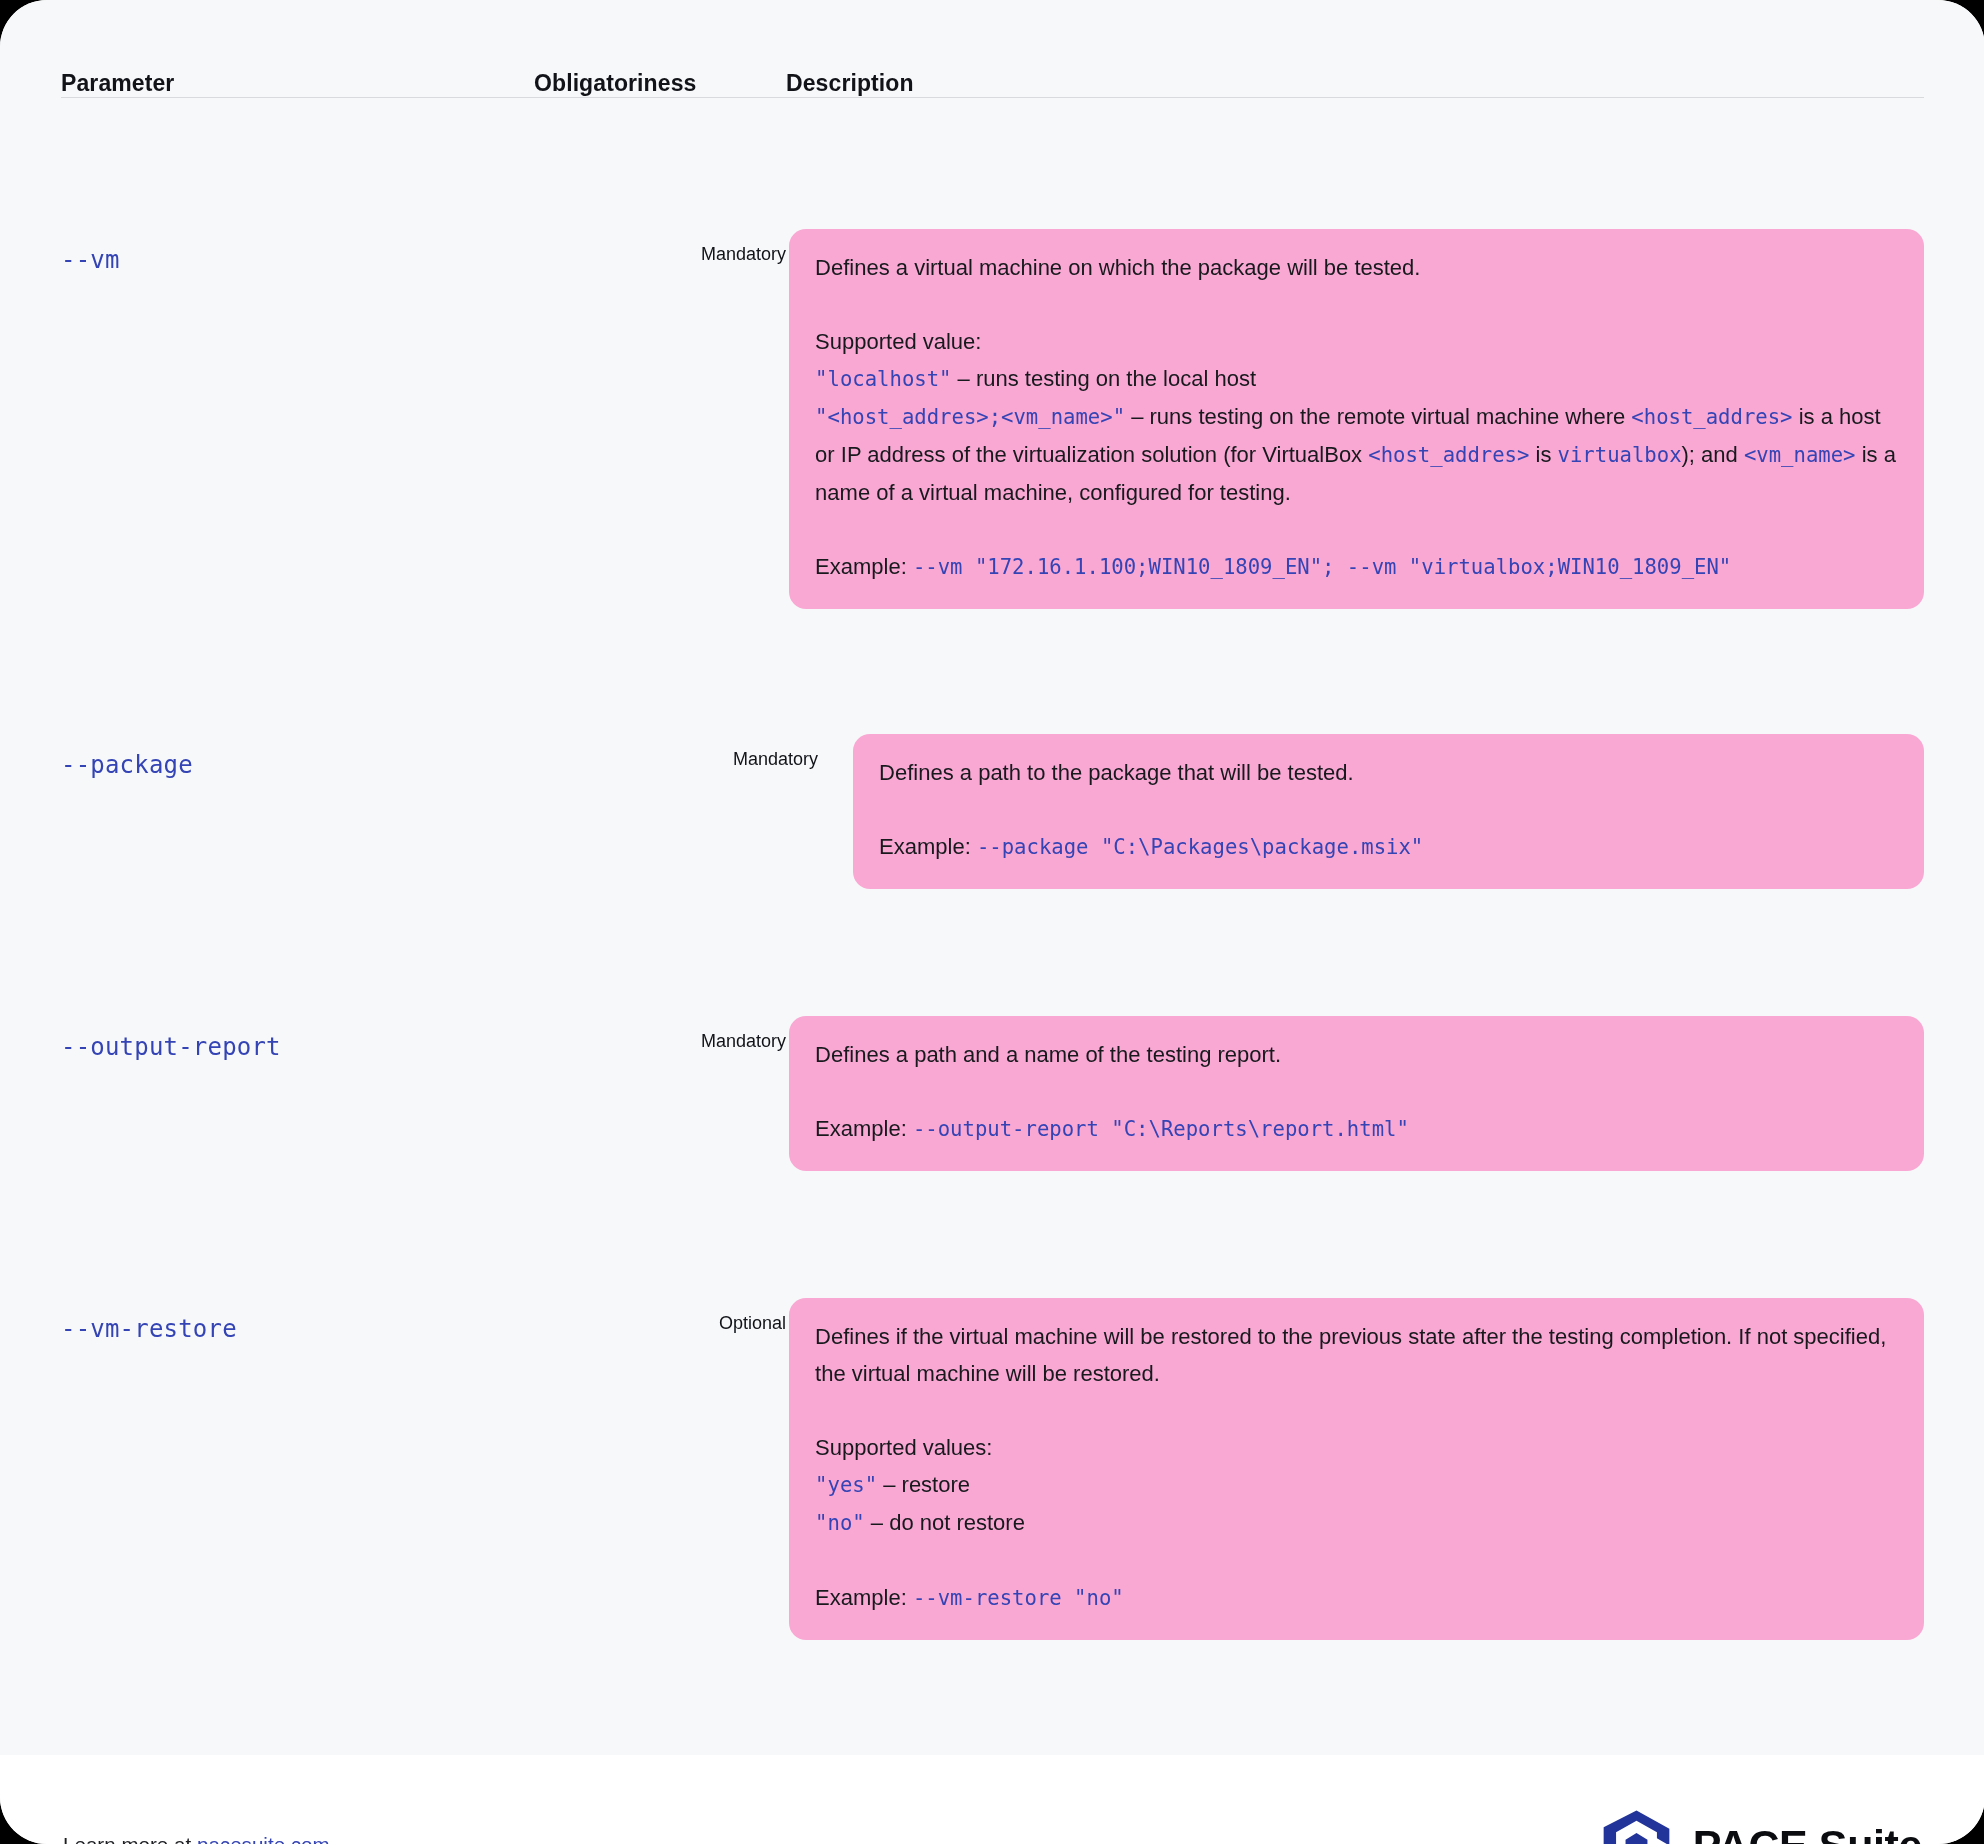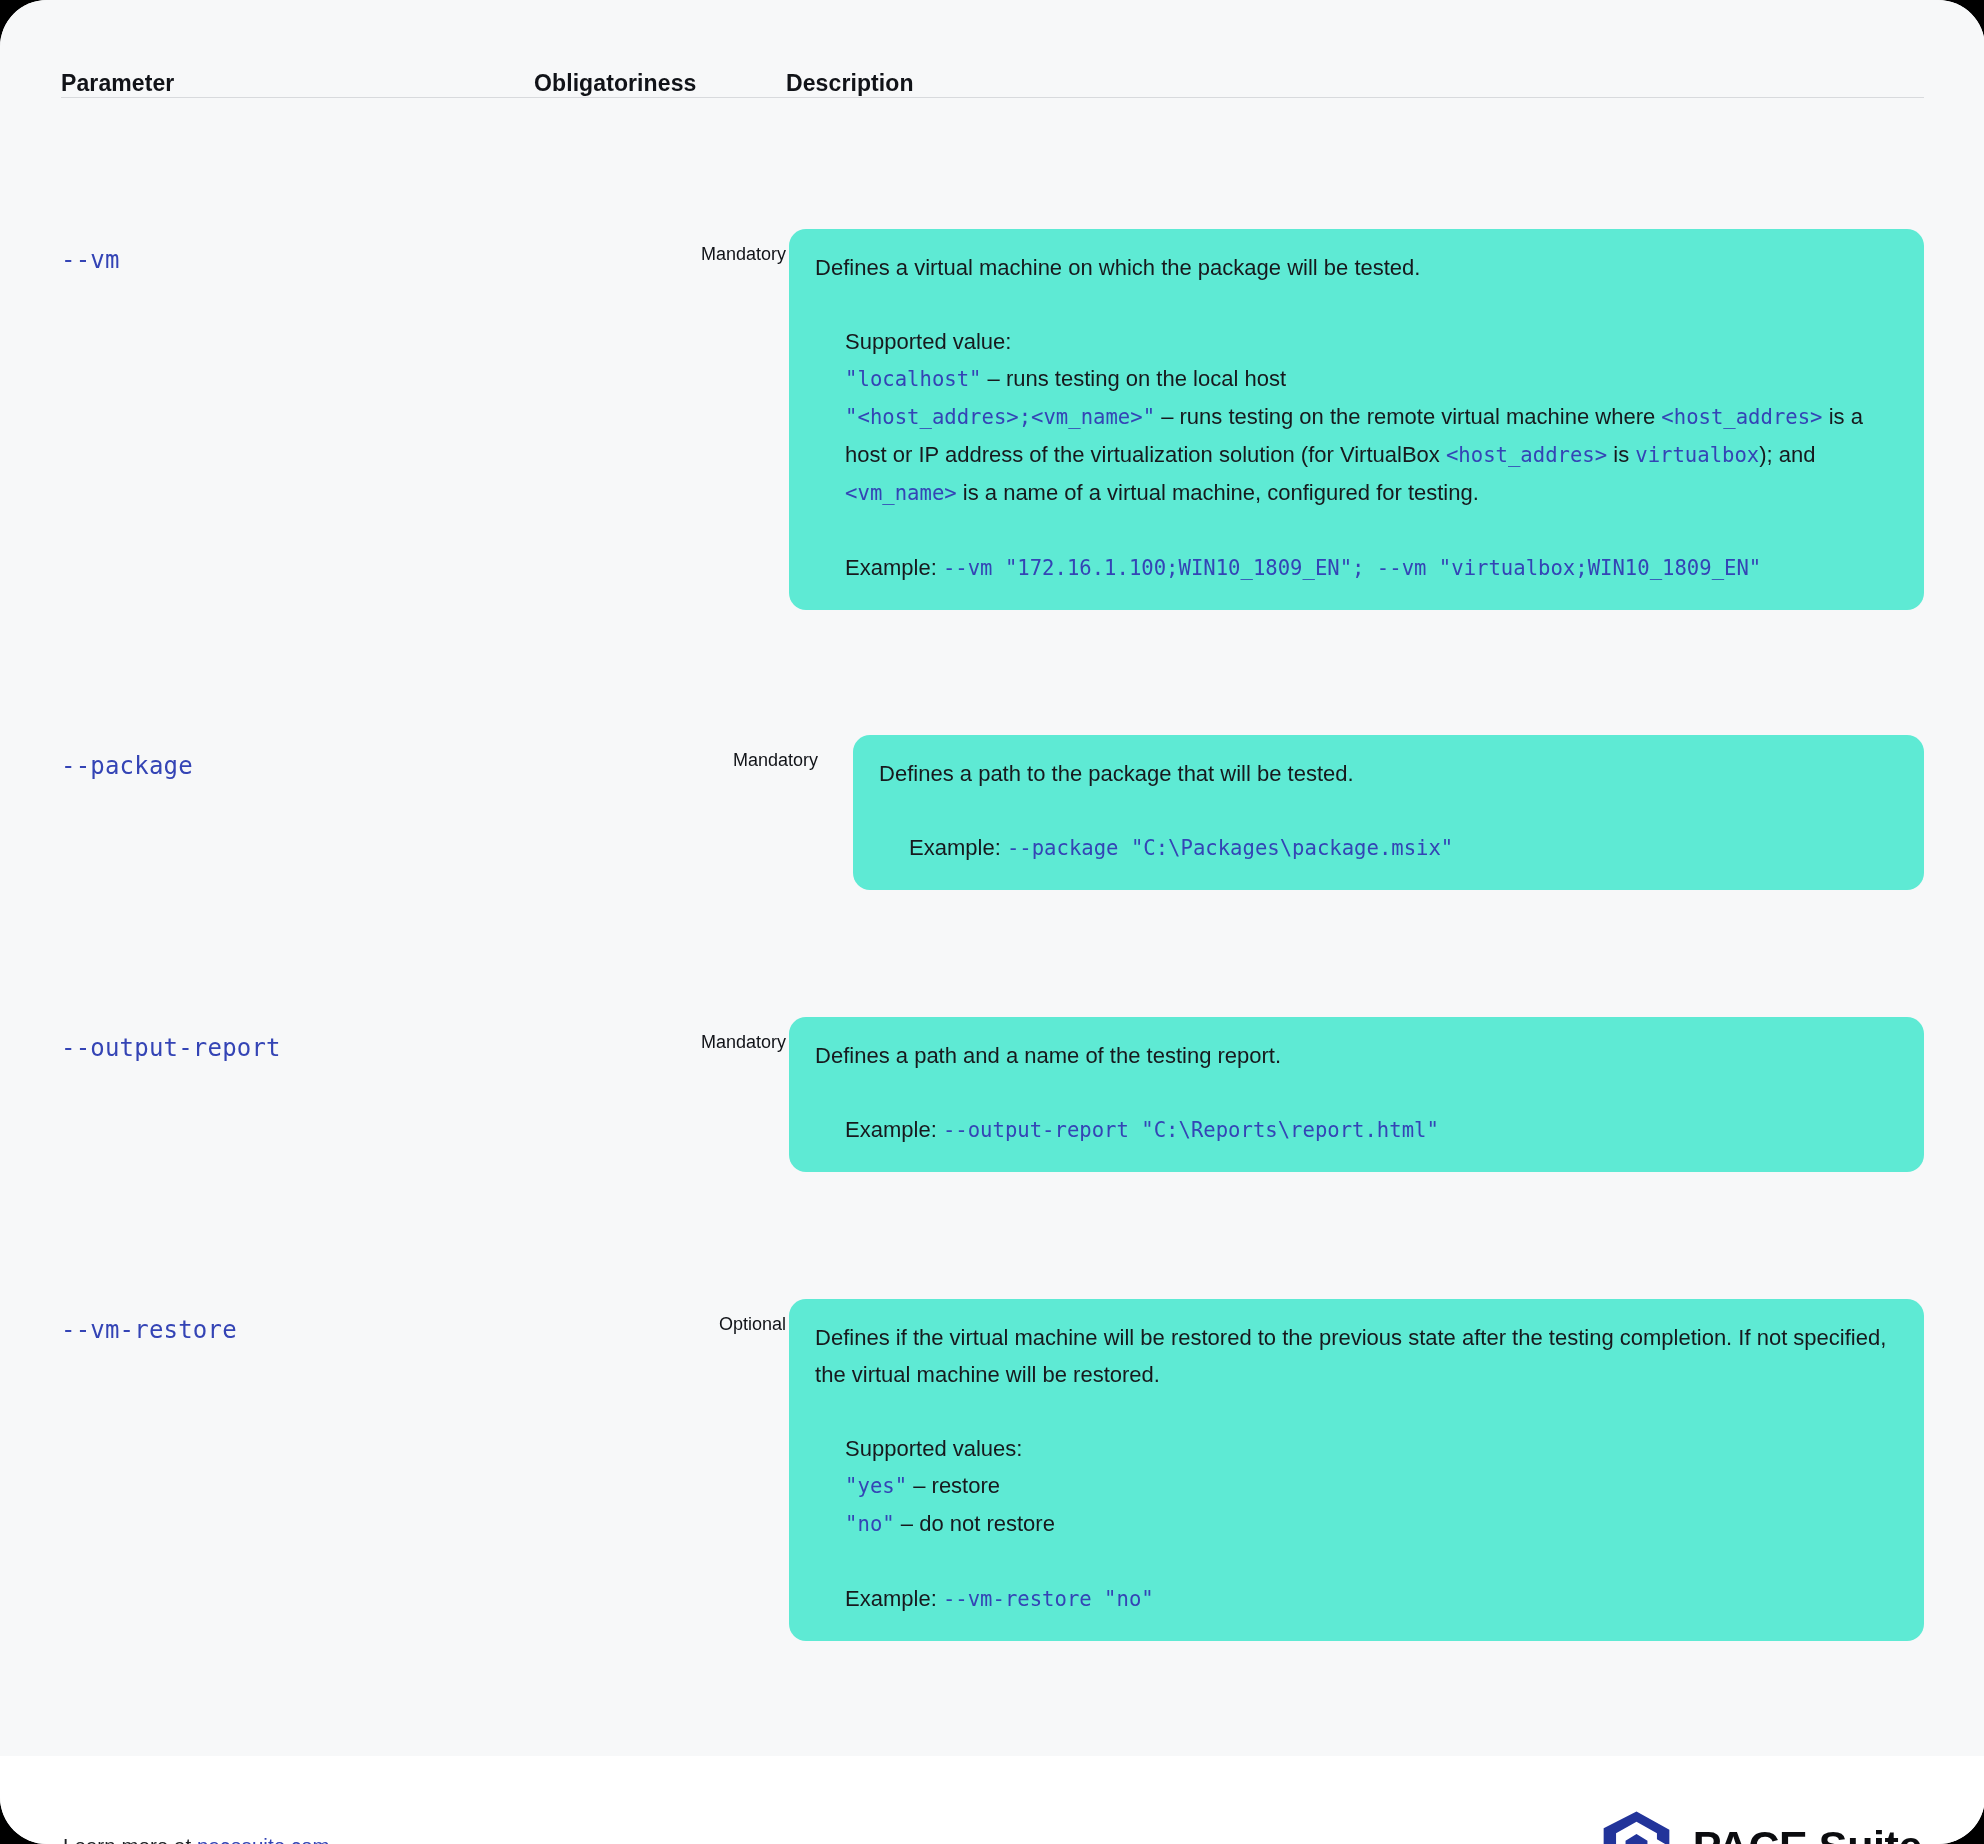--- a/index.html
+++ b/index.html
@@ -76,33 +76,33 @@
     padding-top: 15.3px;
     text-align: right;
     padding-right: 3.1px;
   }
   .oblig-text {
     font-size: 18px;
     color: #111318;
   }
 
   .desc-cell {
-    background: #5eead4;
+    background: #f9a8d4;
     border-radius: 17px;
     padding: 20px 26px 23px 26px;
     box-sizing: border-box;
     min-height: 46px;
   }
   .desc-cell p {
     margin: 0;
     font-size: 22px;
     line-height: 37px;
     color: #17191d;
   }
-  .desc-cell p + p { margin-top: 37px; margin-left: 30px; }
+  .desc-cell p + p { margin-top: 37px; }
   .desc-cell p.tight + p.tight { margin-top: 0; }
 
   code, .code {
     font-family: "DejaVu Sans Mono", monospace;
     font-size: 20.6px;
     color: #3444b5;
     white-space: pre;
   }
 
   

